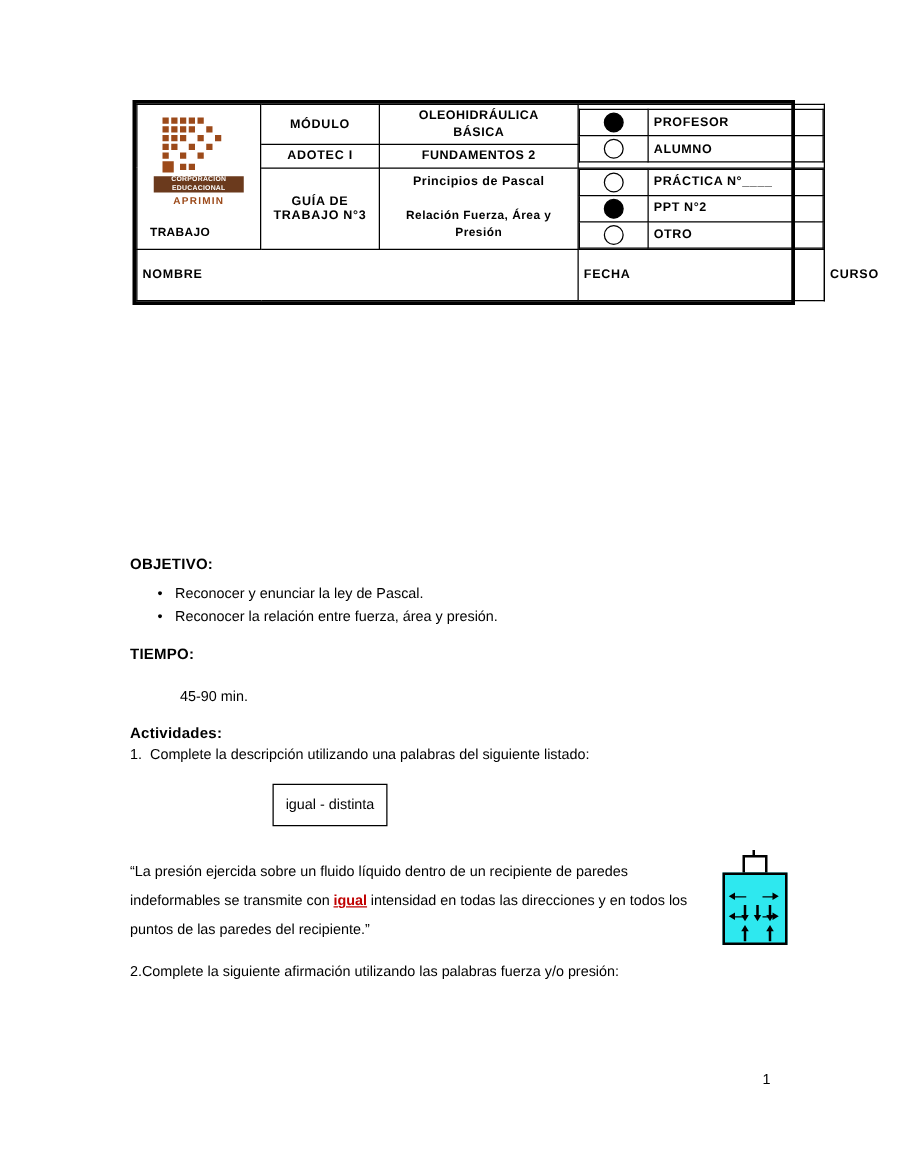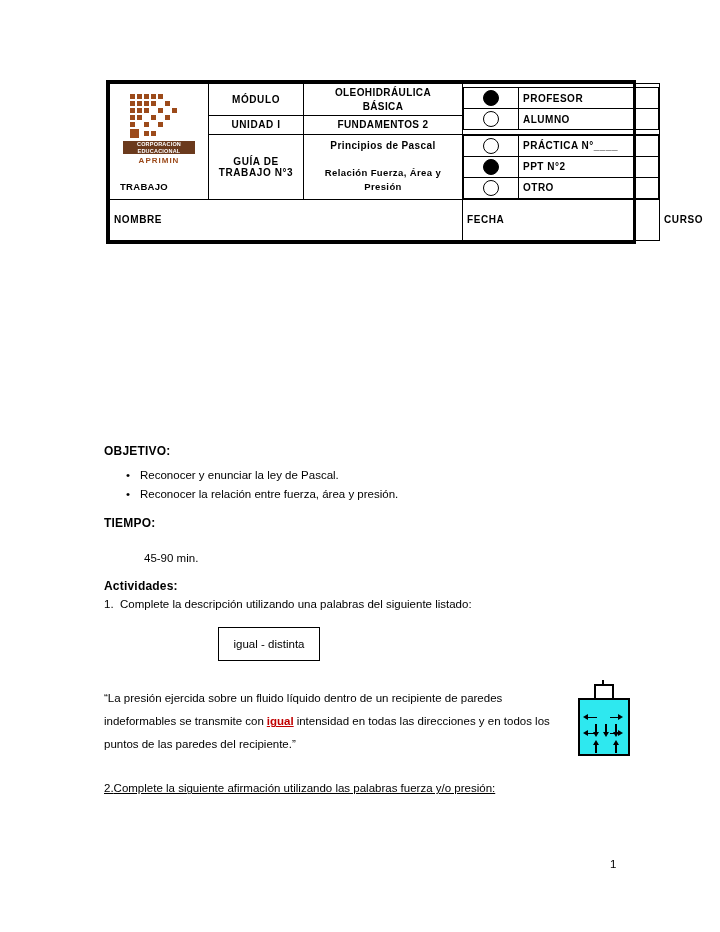--- a/index.html
+++ b/index.html
@@ -222,21 +222,21 @@
     font-size: 11.5px;
   }
   .numbered {
     margin-top: 1px;
     font-size: 11.5px;
   }
   .numbered .num { display: inline-block; width: 16px; }
 
   .word-box {
     margin: 14px 0 0 114px;
-    width: 102px;
+    width: 92px;
     height: 34px;
     border: 1px solid #000;
     box-sizing: border-box;
     display: flex;
     align-items: center;
     justify-content: center;
     font-size: 11.5px;
   }
 
   .quote {
@@ -246,23 +246,22 @@
     width: 460px;
   }
   .fill-answer {
     color: #c00000;
     font-weight: bold;
     text-decoration: underline;
     padding: 0 3px;
   }
 
   .q2 {
-    margin-top: 24px;
-    font-size: 11.5px;
-    text-decoration: underline;
+    margin-top: 14px;
+    font-size: 11.5px;
   }
   .q2-answer {
     margin-top: 12px;
     padding-left: 28px;
     font-size: 11.5px;
   }
   .red-ul {
     color: #c00000;
     font-weight: bold;
     text-decoration: underline;
@@ -401,21 +400,21 @@
                 <span class="radio"></span>
               </td>
               <td class="rt-label">ALUMNO</td>
             </tr>
           </tbody>
               </table>
         </td>
       </tr>
 
       <tr>
-        <td class="lbl-cell">UNIDAD I</td>
+        <td class="lbl-cell">ADOTEC I</td>
         <td class="val-cell">FUNDAMENTOS 2</td>
       </tr>
 
       <tr>
         <td class="lbl-cell">
           <span>GUÍA DE TRABAJO N°3</span>
         </td>
         <td class="val-cell">
           <span>Principios de Pascal</span>
           <br><br>

